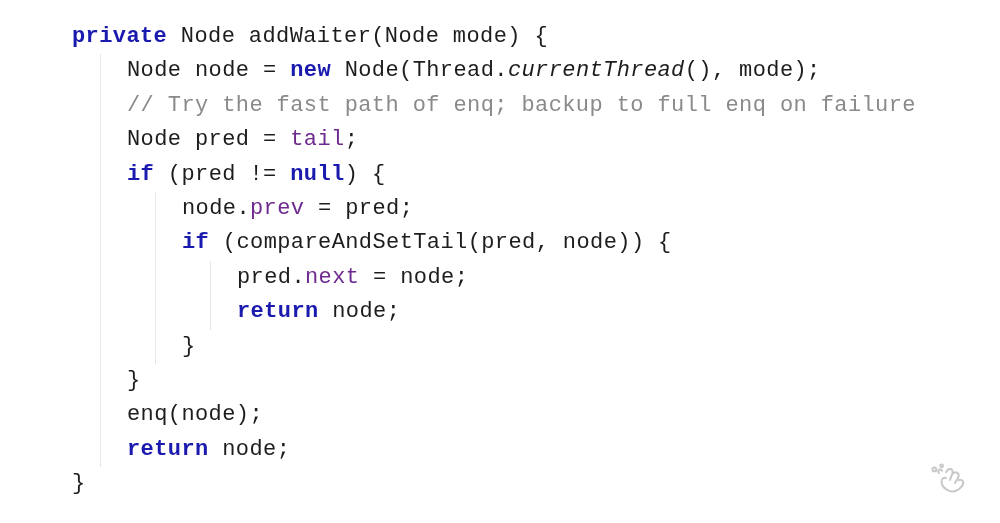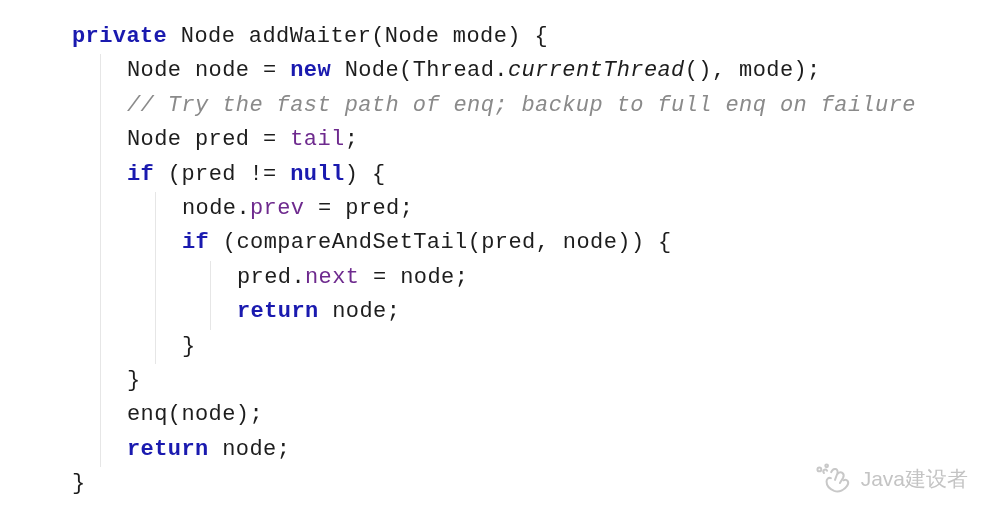--- a/index.html
+++ b/index.html
@@ -42,21 +42,21 @@
     content: "";
     position: absolute;
     left: 28px;
     top: 0;
     bottom: 0;
     border-left: 1px solid var(--guide, #e6e6e6);
   }
   .tok-pl { color: var(--plain, #1d1d1d); }
   .tok-kw { color: var(--keyword, #1a1aaf); font-weight: 700; }
   .tok-fd { color: var(--field, #6e2a8e); font-weight: 400; }
-  .tok-cm { color: var(--comment, #8a8a8a); font-style: italic; }
+  .tok-cm { color: var(--comment, #8a8a8a); }
   .tok-it { color: var(--plain, #1d1d1d); font-style: italic; }
   .watermark {
     position: absolute;
     right: 32px;
     bottom: 20px;
     display: flex;
     align-items: center;
     gap: 8px;
     color: var(--wmcolor, #c4c4c4);
     font-size: 21px;
@@ -79,16 +79,15 @@
     <svg class="wm-icon" viewBox="0 0 44 36" aria-hidden="true">
       <g fill="none" stroke="#c8c8c8" stroke-width="2.2" stroke-linecap="round" stroke-linejoin="round">
         <circle cx="7" cy="8" r="2.1"></circle>
         <circle cx="15" cy="4" r="1.5"></circle>
         <path d="M12 12 c-2 -3 1.5 -5.5 3.5 -2.5"></path>
         <path d="M20 11 c2.5 -6 8.5 -3.5 6.8 1.5 l-2.6 7"></path>
         <path d="M27 13 c3.5 -4 8.5 -0.5 6 4.5 l-3.4 5.5"></path>
         <path d="M33.5 20 c3.8 -2 6.8 1.8 4.2 5.8 c-3.2 4.8 -8.8 7.6 -14.4 5.8 c-4.8 -1.8 -8.4 -5.6 -8.4 -10.2 c0 -3 2.2 -4.8 4.8 -3.8"></path>
       </g>
     </svg>
-    <span>Java建设者</span>
   </div>
 
 </div>
 
 </body></html>

